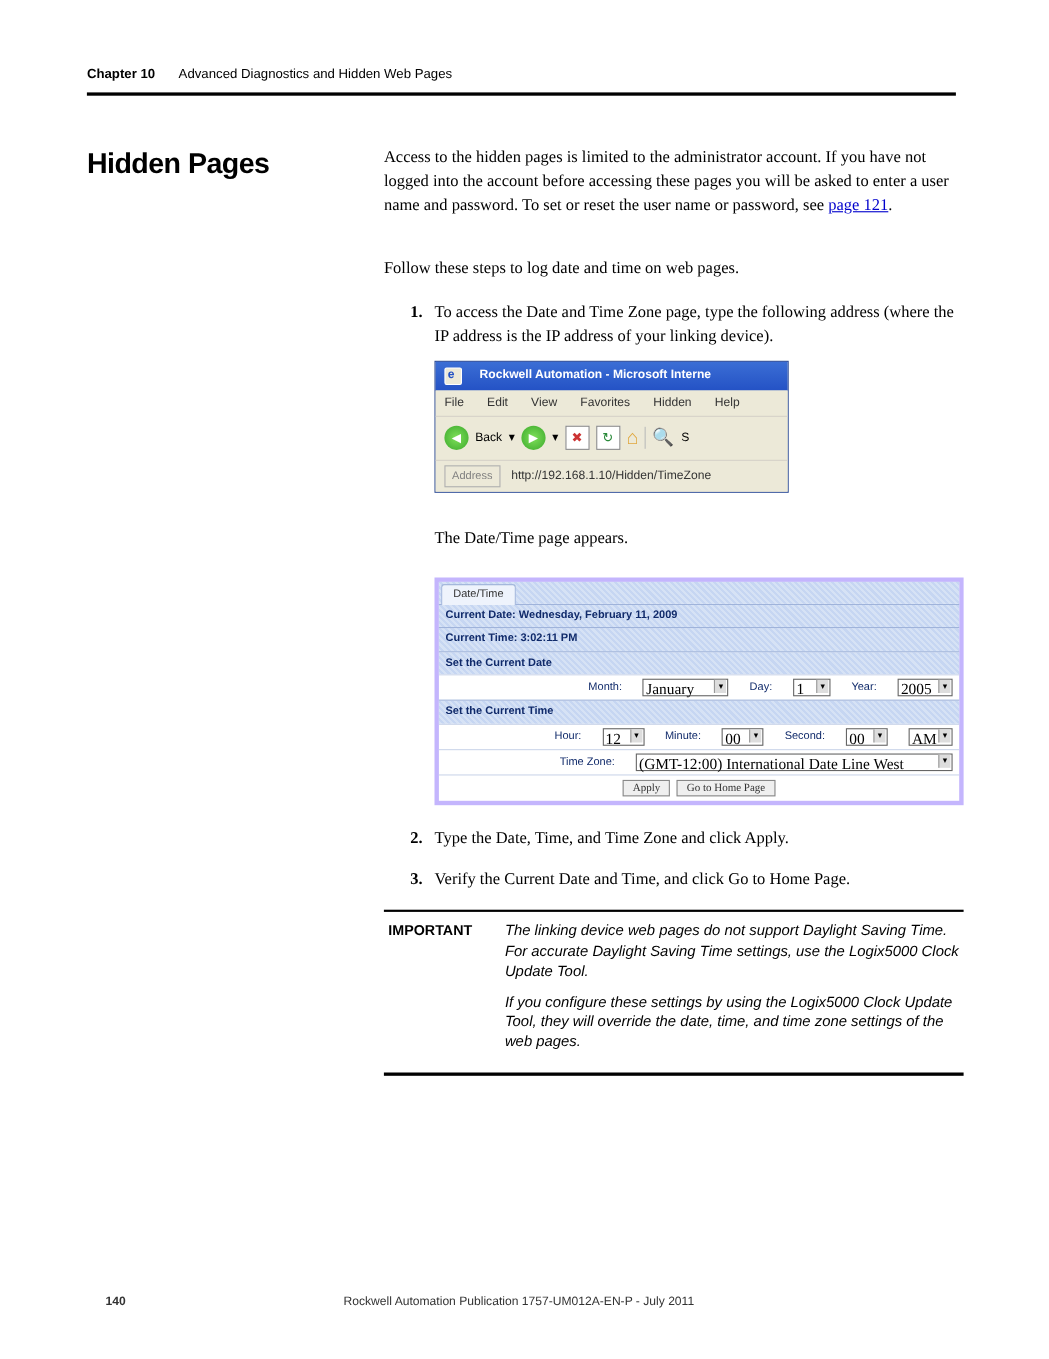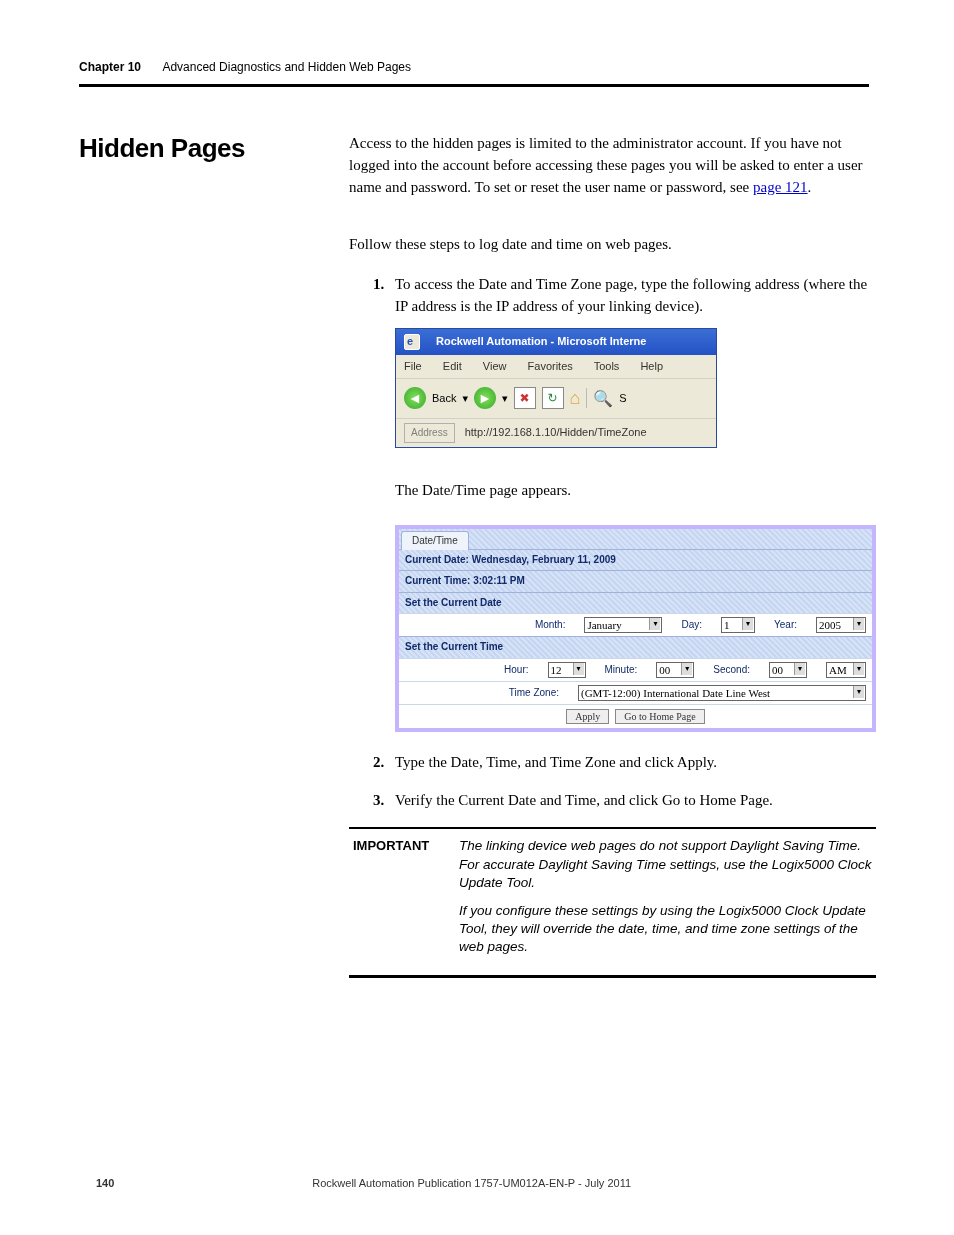--- a/index.html
+++ b/index.html
@@ -204,21 +204,21 @@
     padding: 3px 6px;
     display: flex;
     align-items: center;
     gap: 19px;
     flex-wrap: wrap;
     border-top: 1px solid #ccd6ea;
     justify-content: flex-end;
   }
   .dtpanel select, .dtpanel .sel {
     font-family: Tahoma;
-    font-size: 11px;
+    font-size: 14px;
     border: 1px solid #666;
     background: #fff;
     height: 14px;
     padding: 0 14px 0 2px;
     position: relative;
     color: #000;
   }
   .dtpanel .sel::after{
     content:"▾";
     position:absolute;
@@ -310,21 +310,21 @@
           <div class="browser">
             <div class="browser-title">
               <span class="ie-icon"></span>
               <span>Rockwell Automation - Microsoft Interne</span>
             </div>
             <div class="browser-menu">
               <span>File</span>
               <span>Edit</span>
               <span>View</span>
               <span>Favorites</span>
-              <span>Tools</span>
+              <span>Hidden</span>
               <span>Help</span>
             </div>
             <div class="browser-toolbar">
               <span class="tb-circle tb-green">◄</span>
               <span>Back</span>
               <span>▾</span>
               <span class="tb-circle tb-green">►</span>
               <span>▾</span>
               <span class="tb-sq" style="color:#cc3333;">✖</span>
               <span class="tb-sq" style="color:#2a8a3a;">↻</span>

